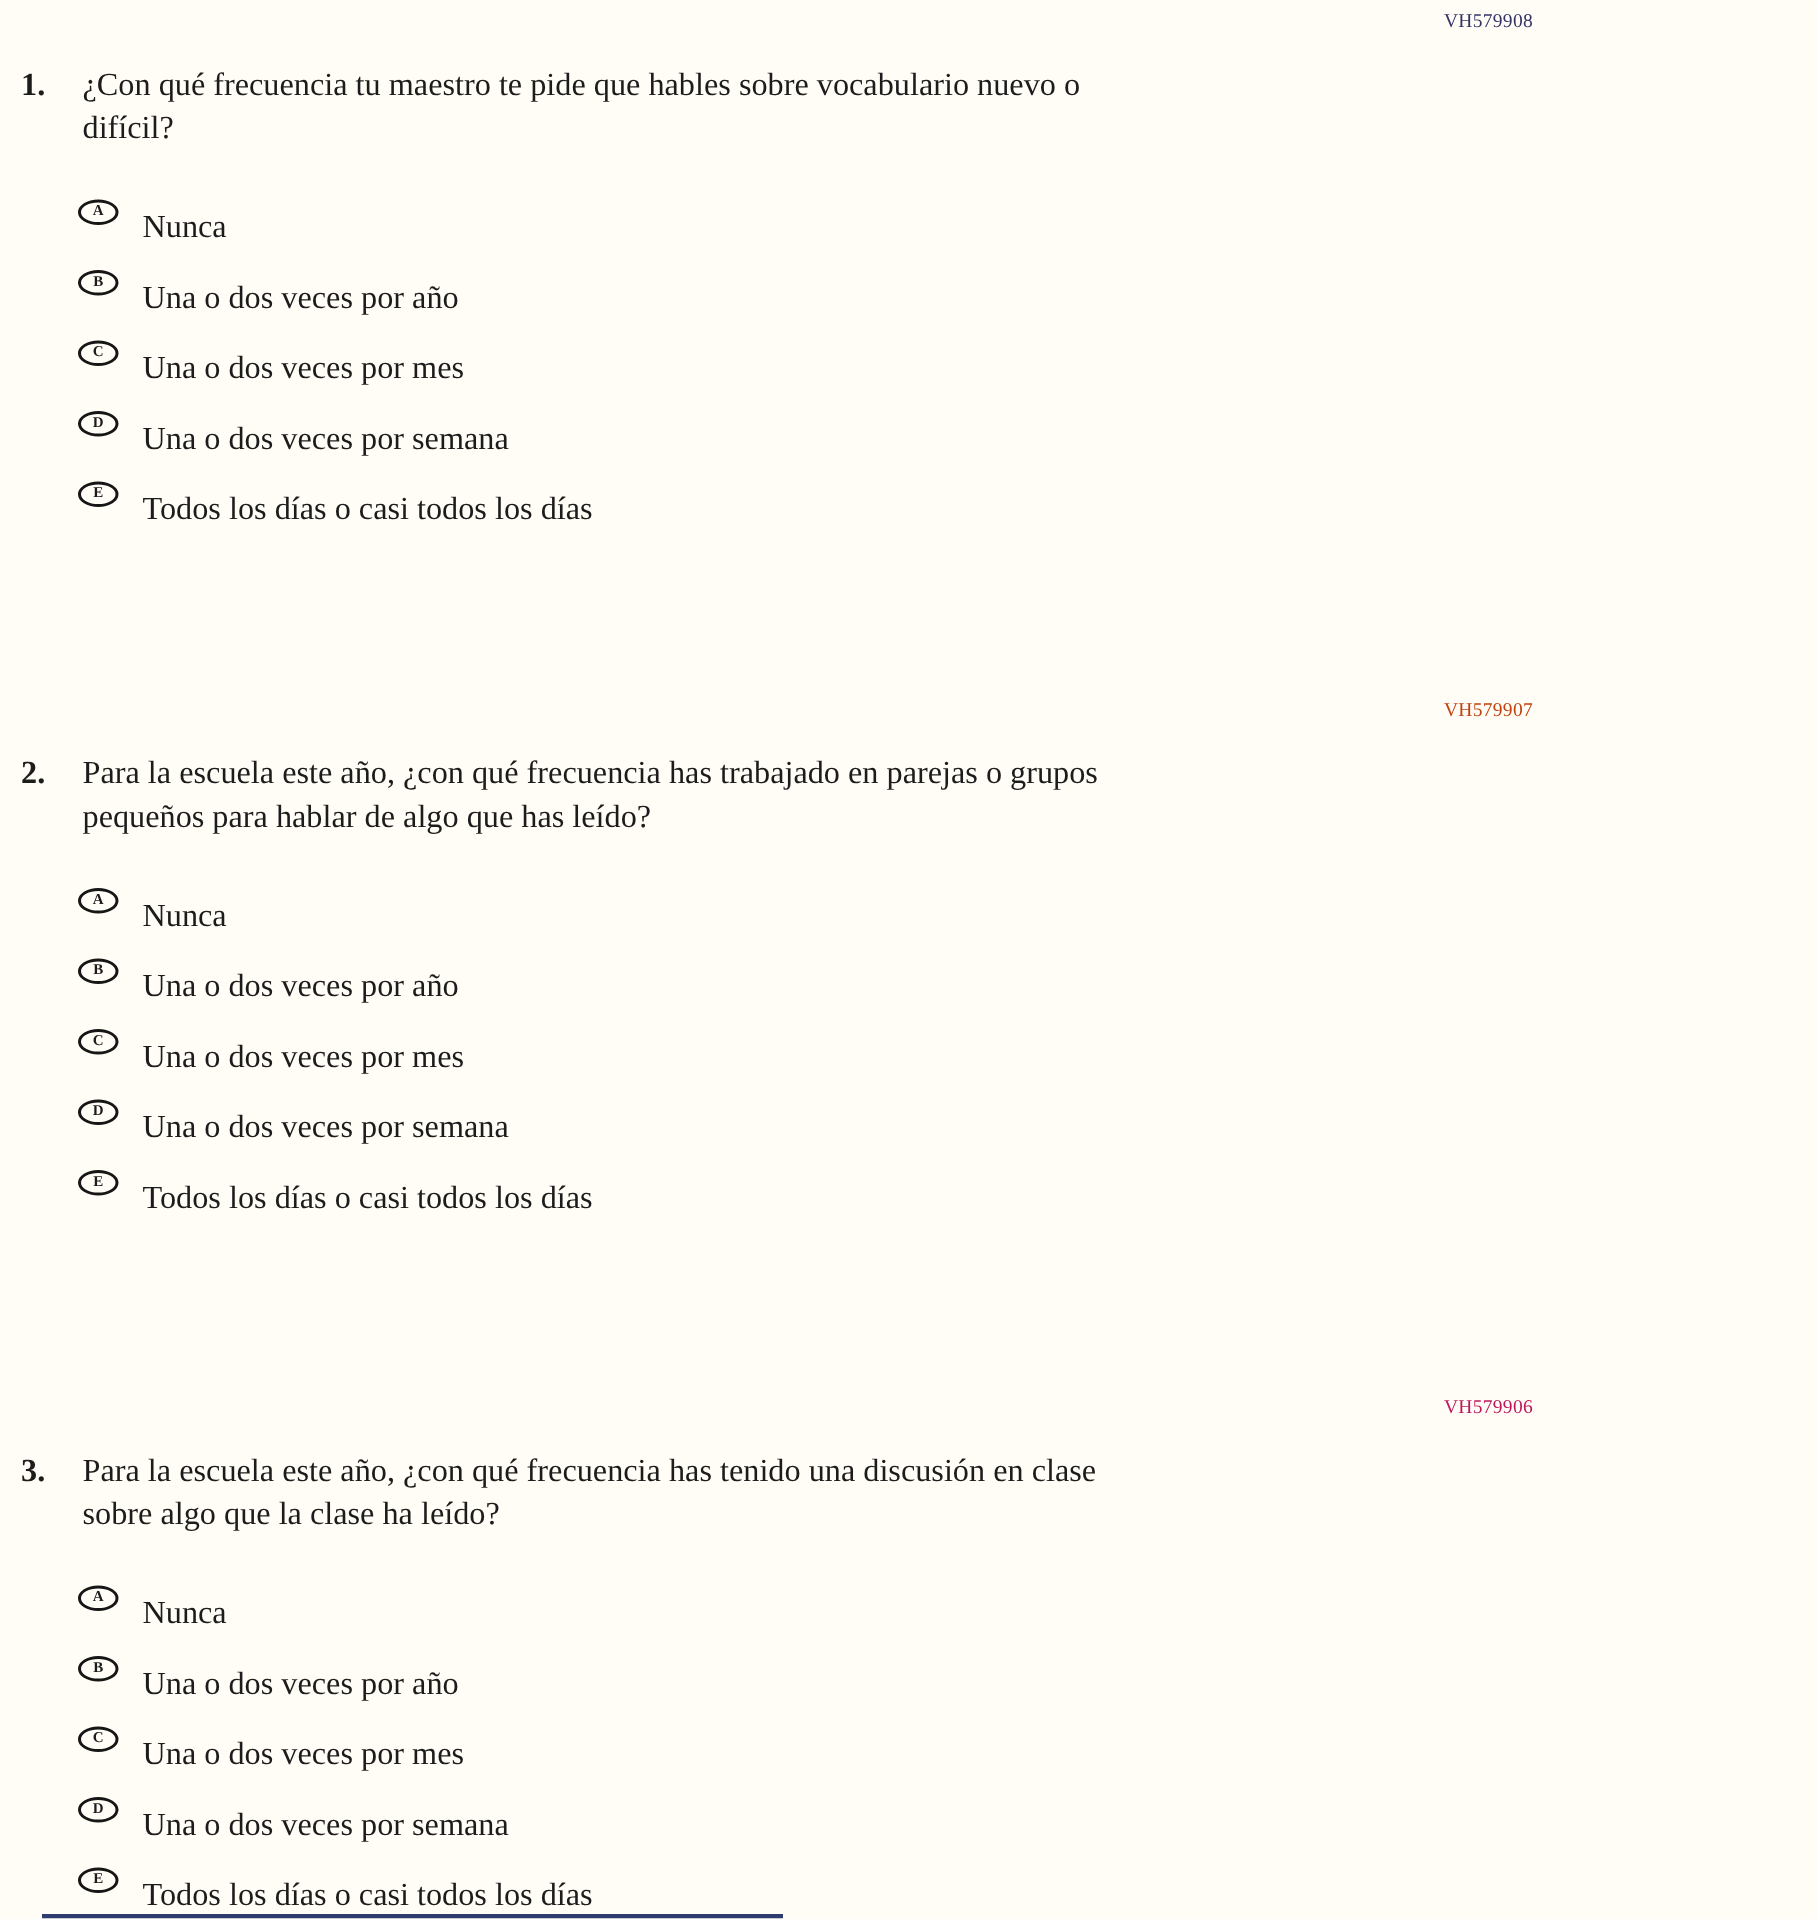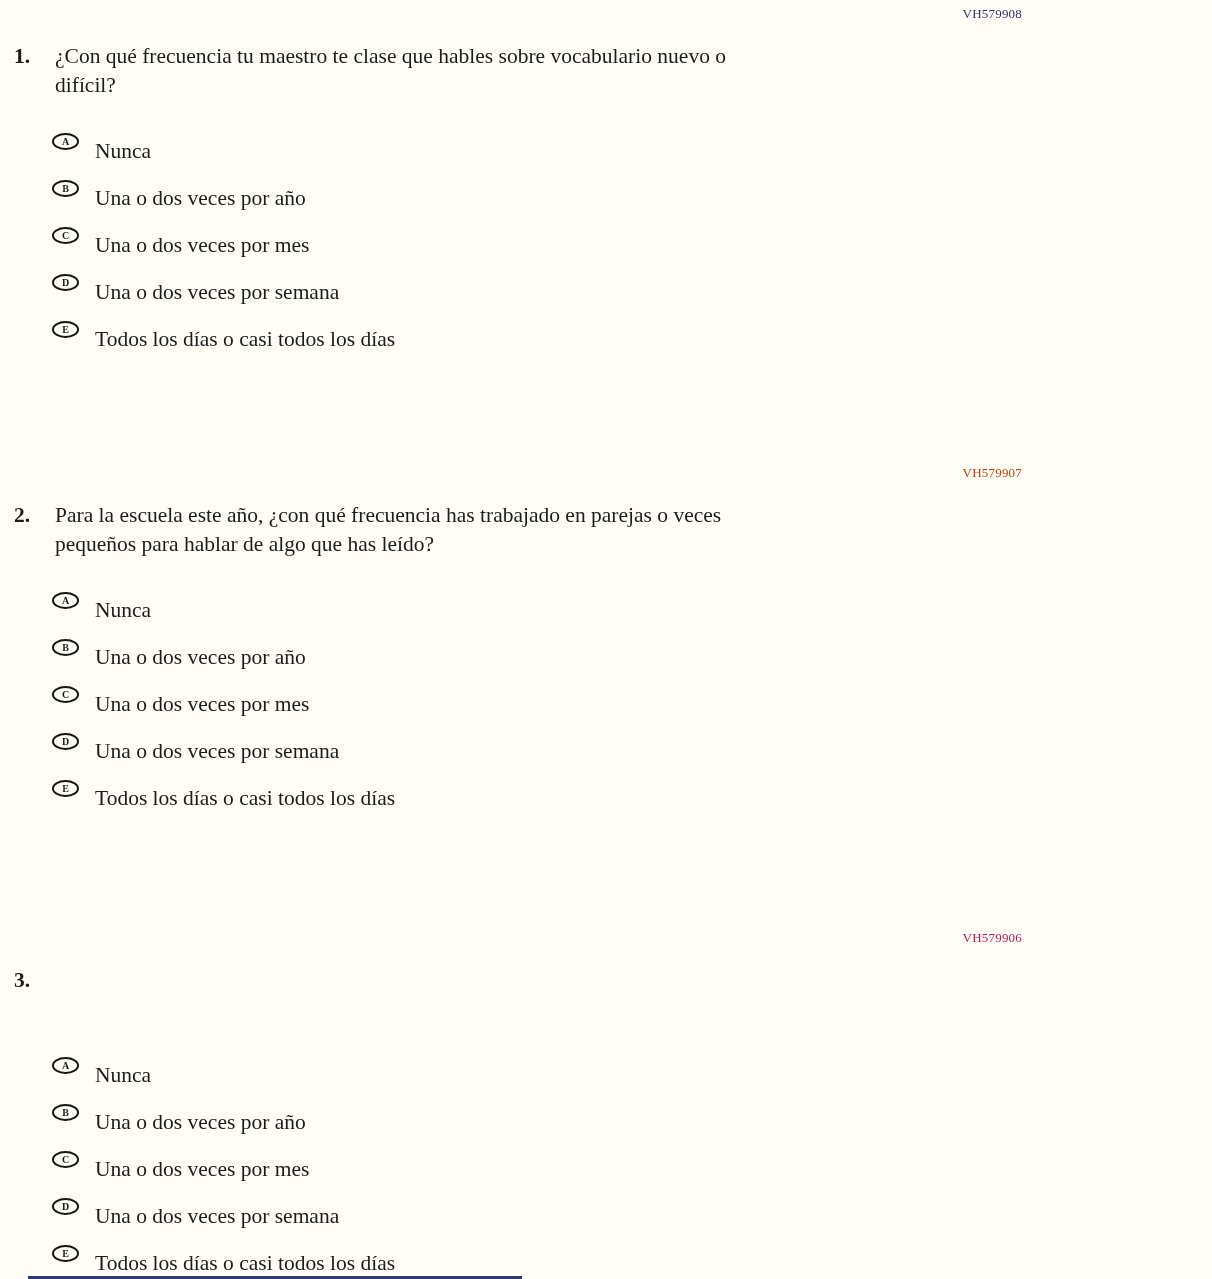--- a/index.html
+++ b/index.html
@@ -74,21 +74,21 @@
 </style>
 </head>
 <body style="background: rgb(255, 253, 246); color: rgb(28, 28, 28);">
 
 <div id="page">
 
     <section class="sec" style="top: 6px;">
       <div class="code" style="color: rgb(51, 51, 102);">VH579908</div>
       <div class="question">
         <span class="qnum">1.</span>
-        <span class="qtext">¿Con qué frecuencia tu maestro te clase que hables sobre vocabulario nuevo o
+        <span class="qtext">¿Con qué frecuencia tu maestro te pide que hables sobre vocabulario nuevo o
 difícil?</span>
       </div>
       <div class="opts">
     <div class="opt">
       <span class="bubble">
         <span class="letter">A</span>
       </span>
       <span class="olabel">Nunca</span>
     </div>
 
@@ -119,21 +119,21 @@
       </span>
       <span class="olabel">Todos los días o casi todos los días</span>
     </div>
   </div>
     </section>
 
     <section class="sec" style="top: 465px;">
       <div class="code" style="color: #c2410c;">VH579907</div>
       <div class="question">
         <span class="qnum">2.</span>
-        <span class="qtext">Para la escuela este año, ¿con qué frecuencia has trabajado en parejas o veces
+        <span class="qtext">Para la escuela este año, ¿con qué frecuencia has trabajado en parejas o grupos
 pequeños para hablar de algo que has leído?</span>
       </div>
       <div class="opts">
     <div class="opt">
       <span class="bubble">
         <span class="letter">A</span>
       </span>
       <span class="olabel">Nunca</span>
     </div>
 
@@ -164,20 +164,22 @@
       </span>
       <span class="olabel">Todos los días o casi todos los días</span>
     </div>
   </div>
     </section>
 
     <section class="sec" style="top: 930px;">
       <div class="code" style="color: #be185d;">VH579906</div>
       <div class="question">
         <span class="qnum">3.</span>
+        <span class="qtext">Para la escuela este año, ¿con qué frecuencia has tenido una discusión en clase
+sobre algo que la clase ha leído?</span>
       </div>
       <div class="opts">
     <div class="opt">
       <span class="bubble">
         <span class="letter">A</span>
       </span>
       <span class="olabel">Nunca</span>
     </div>
 
     <div class="opt">

